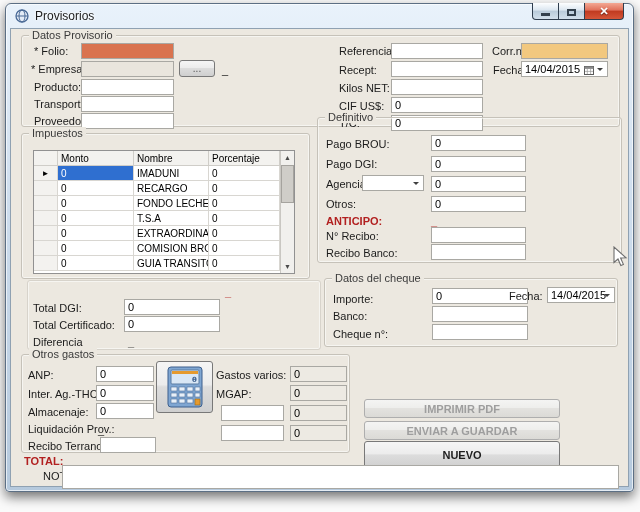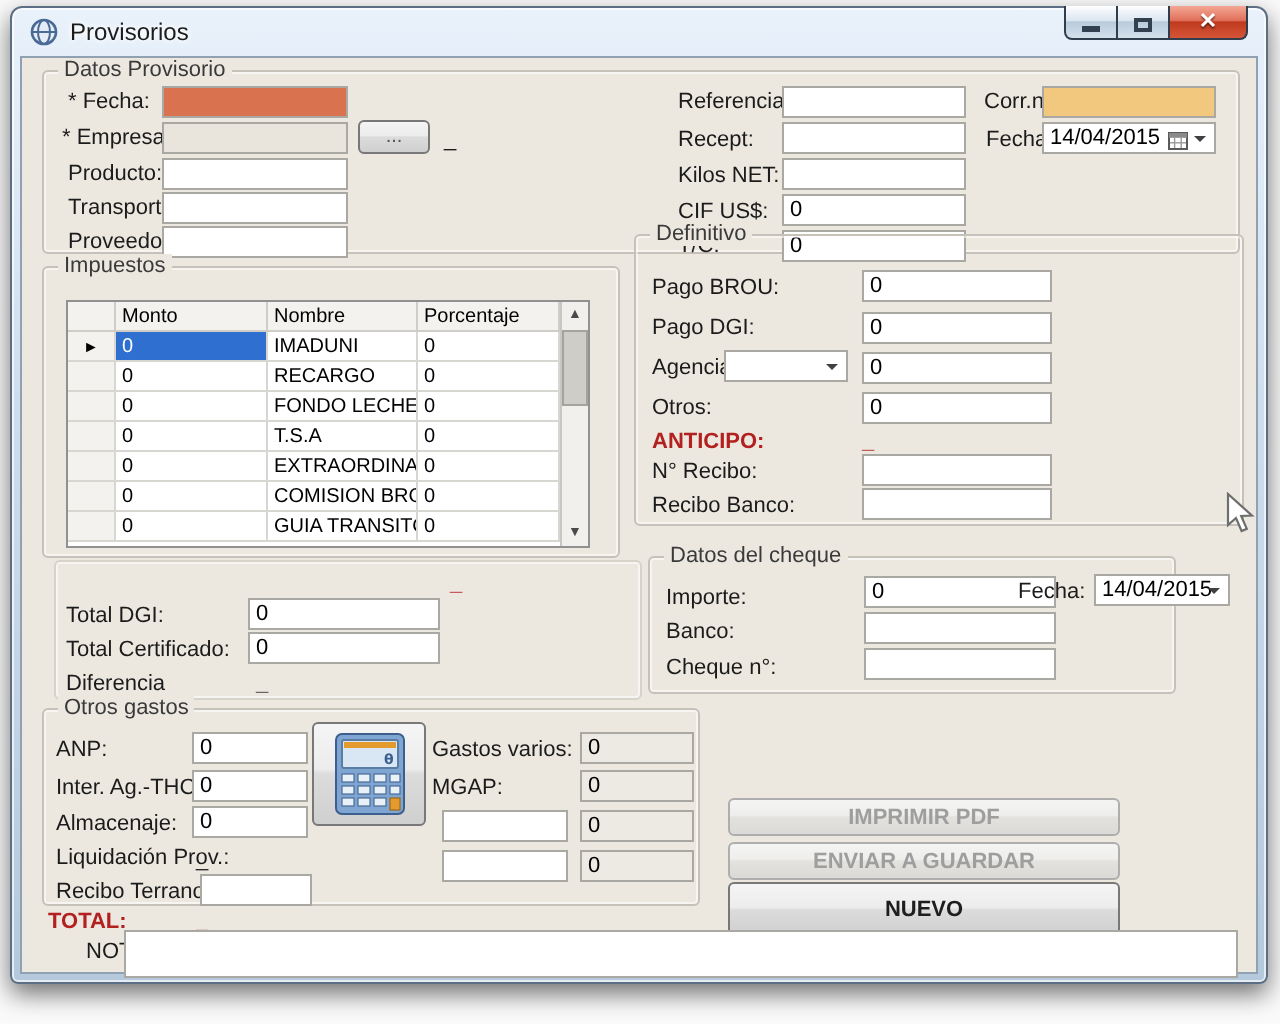--- a/index.html
+++ b/index.html
@@ -86,21 +86,21 @@
     <div class="winbtn closeb">
         <span class="glyph-close">✕</span>
       </div>
   </div>
 
   <div class="client">
 
     <div class="grp" style="left:10px;top:6px;width:599px;height:92px">
       <span class="cap">Datos Provisorio</span>
 
-      <span class="lbl" style="left:12px;top:9px">* Fecha:</span>
+      <span class="lbl" style="left:12px;top:9px">* Folio:</span>
       <div class="tb folio" style="left:59px;top:7px;width:93px"></div>
 
       <span class="lbl" style="left:9px;top:27px">* Empresa:</span>
       <div class="tb gray" style="left:59px;top:25px;width:93px"></div>
       <div class="btn small" style="left:157px;top:24px;width:36px;height:17px">...</div>
       <span class="lbl" style="left:200px;top:28px">_</span>
 
       <span class="lbl" style="left:12px;top:45px">Producto:</span>
       <div class="tb" style="left:59px;top:43px;width:93px"></div>
 
@@ -238,21 +238,21 @@
       <span class="lbl" style="left:5px;top:21px">Total DGI:</span>
       <div class="tb" style="left:96px;top:18px;width:96px">0</div>
 
       <span class="lbl" style="left:5px;top:38px">Total Certificado:</span>
       <div class="tb" style="left:96px;top:35px;width:96px">0</div>
 
       <span class="lbl" style="left:5px;top:55px">Diferencia</span>
       <span class="dash" style="left:100px;top:55px;color:#2a2a2a">_</span>
     </div>
 
-    <div class="grp" style="left:313px;top:249px;width:264px;height:69px">
+    <div class="grp" style="left:313px;top:249px;width:294px;height:69px">
       <span class="cap">Datos del cheque</span>
 
       <span class="lbl" style="left:8px;top:14px">Importe:</span>
       <div class="tb" style="left:107px;top:9px;width:96px">0</div>
 
       <span class="lbl" style="left:184px;top:11px">Fecha:</span>
       <div class="tb" style="left:222px;top:8px;width:68px;padding-right:14px">
         <span>14/04/2015</span>
         <span class="arr"></span>
       </div>

